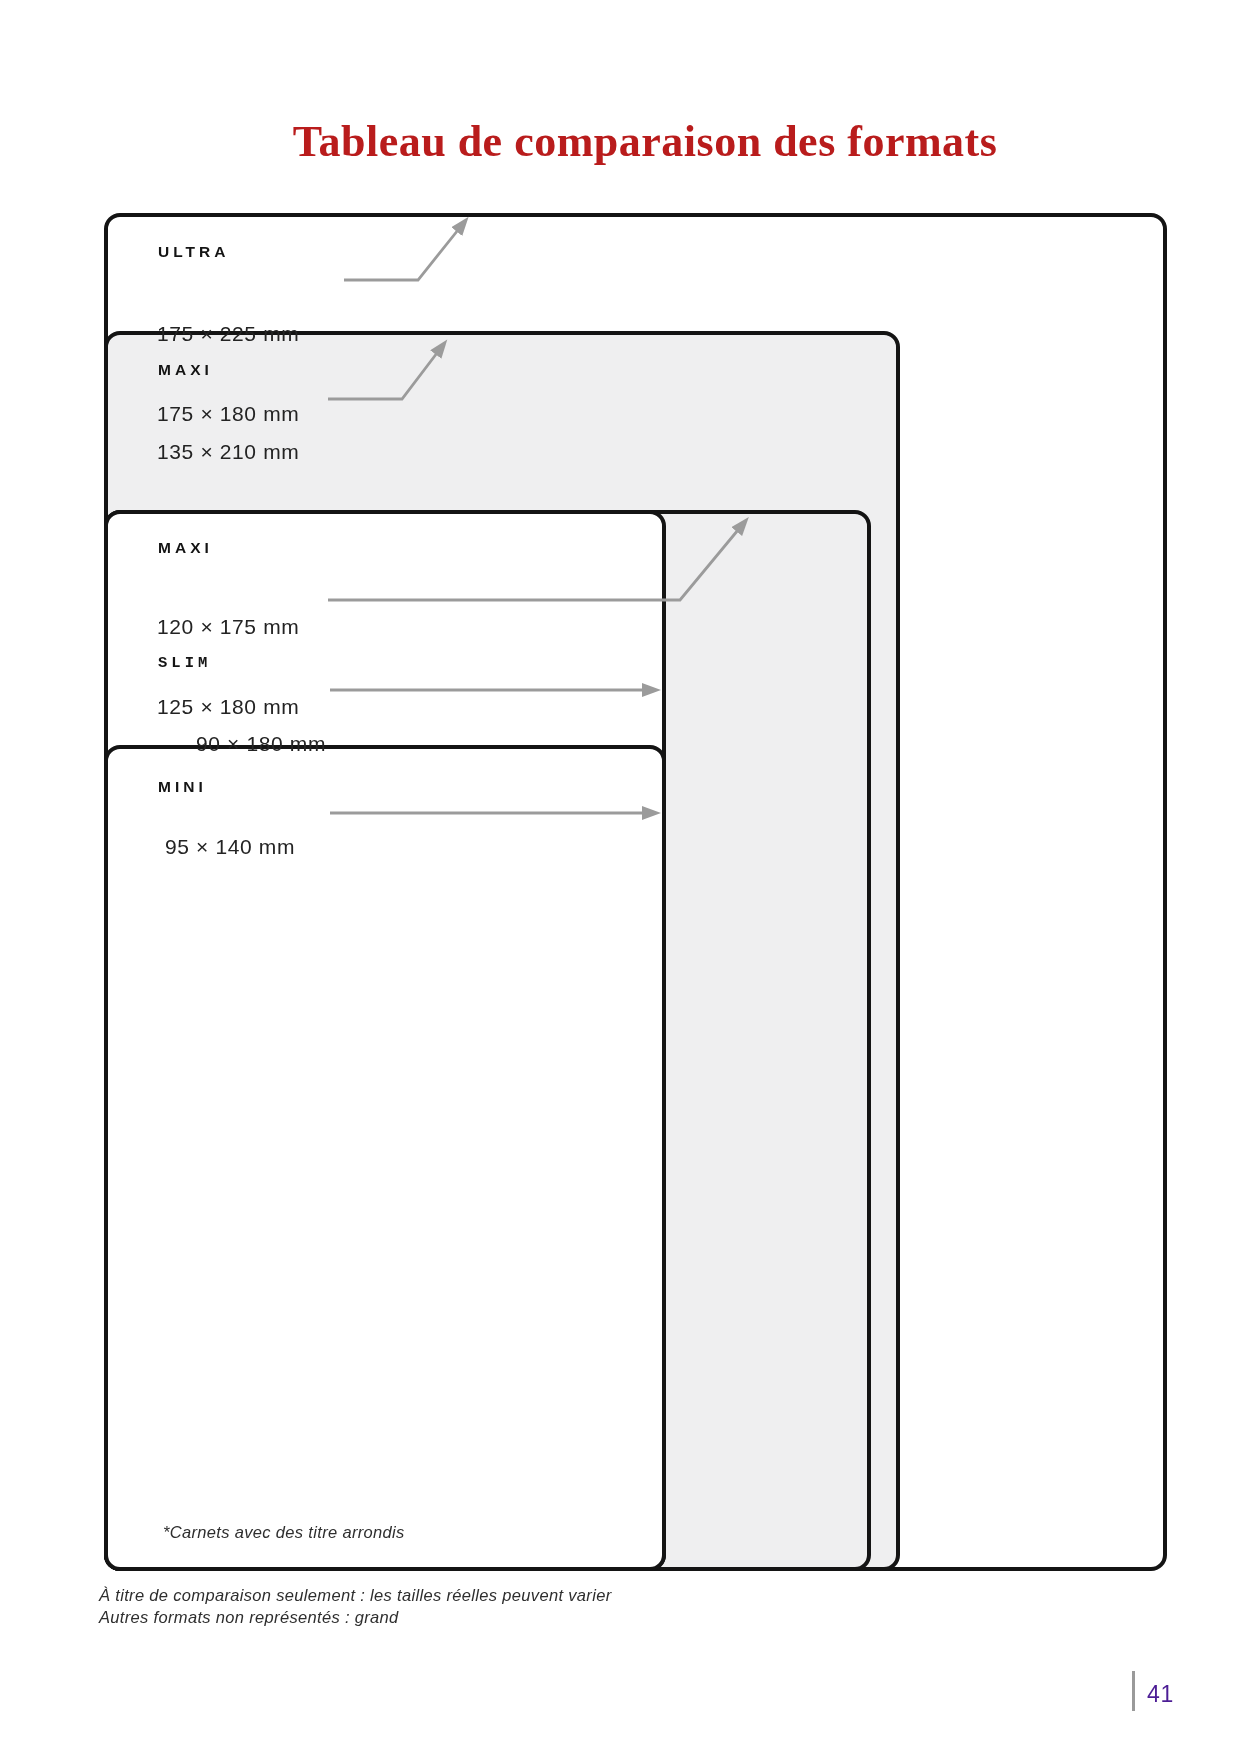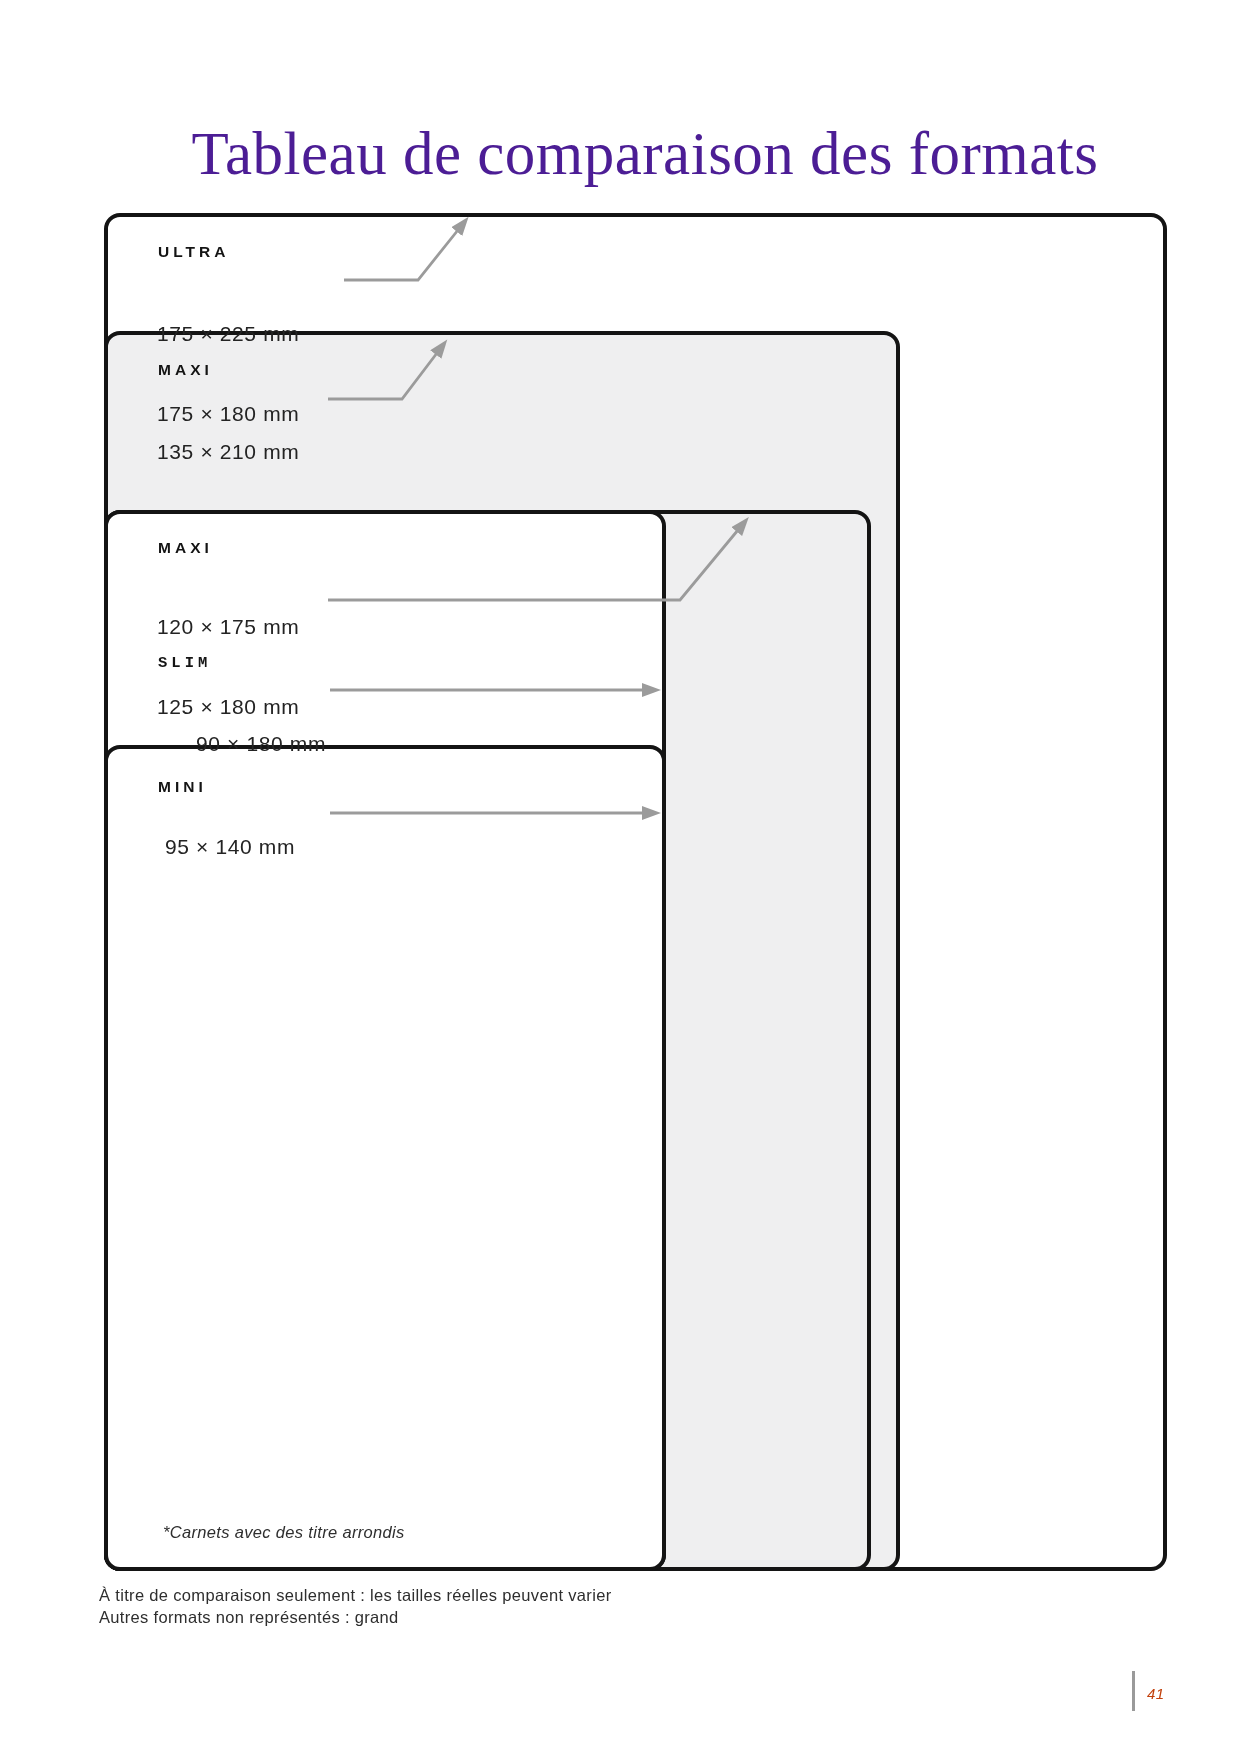--- a/index.html
+++ b/index.html
@@ -2,22 +2,22 @@
 <html><head>
 <meta charset="utf-8">
 <style>
   html, body { margin:0; padding:0; background:#ffffff; }
   .page {
     position:relative; width:1240px; height:1754px; background:#ffffff;
     overflow:hidden; font-family:"Liberation Sans", sans-serif;
   }
   .title {
     position:absolute; left:50px; right:0; top:82px; text-align:center;
-    font-family:"Liberation Serif", serif; font-weight:400;
-    font-size:61px; line-height:62px; color:#4c1d95; letter-spacing:0.5px;
+    font-family:"Liberation Serif", serif; font-weight:700;
+    font-size:44px; line-height:62px; color:#b91c1c; letter-spacing:0.5px;
   }
   .rect {
     position:absolute; box-sizing:border-box;
     border:4px solid #141414; border-radius:16px;
   }
   .rect-ultra { left:104px; top:213px; width:1063px; height:1358px; background:#ffffff; }
   .rect-maxi  { left:104px; top:331px; width:796px;  height:1240px; background:#efeff0; }
   .rect-midi  { left:104px; top:510px; width:767px;  height:1061px; background:#efeff0; }
   .rect-slim  { left:104px; top:510px; width:562px;  height:1061px; background:#ffffff; }
   .rect-mini  { left:104px; top:745px; width:562px;  height:826px;  background:#ffffff; }
@@ -37,30 +37,30 @@
   .lbl-midi  { top:539px; }  .dims-midi  { top:561px; }
   .lbl-slim  { top:654px;font-family:Liberation Mono, monospace; }  .dims-slim  { top:678px; left:165px;margin-left:31px; }
   .lbl-mini  { top:778px; }  .dims-mini  { top:781px; left:165px; }
   .note-inner {
     position:absolute; left:163px; top:1522px;
     font-style:italic; font-size:16.5px; line-height:21px; color:#2e2e2e;
     letter-spacing:0.02em;
   }
   .footnotes {
     position:absolute; left:99px; top:1585px;
-    font-size:16.5px; line-height:21.5px; color:#2e2e2e;
+    font-style:italic; font-size:16.5px; line-height:21.5px; color:#2e2e2e;
     letter-spacing:0.02em;
   }
   .pagenum-bar {
     position:absolute; left:1132px; top:1671px; width:3px; height:40px;
     background:#9a9a9a;
   }
   .pagenum {
     position:absolute; left:1147px; top:1680px;
-    font-size:15px; line-height:28px; color:#c2410c; letter-spacing:0.03em;font-style:italic;
+    font-size:23px; line-height:28px; color:#4c1d95; letter-spacing:0.03em;
   }
 </style>
 </head>
 <body>
 
 <div class="page">
 
   <h1 class="title">Tableau de comparaison des formats</h1>
 
   <div>

